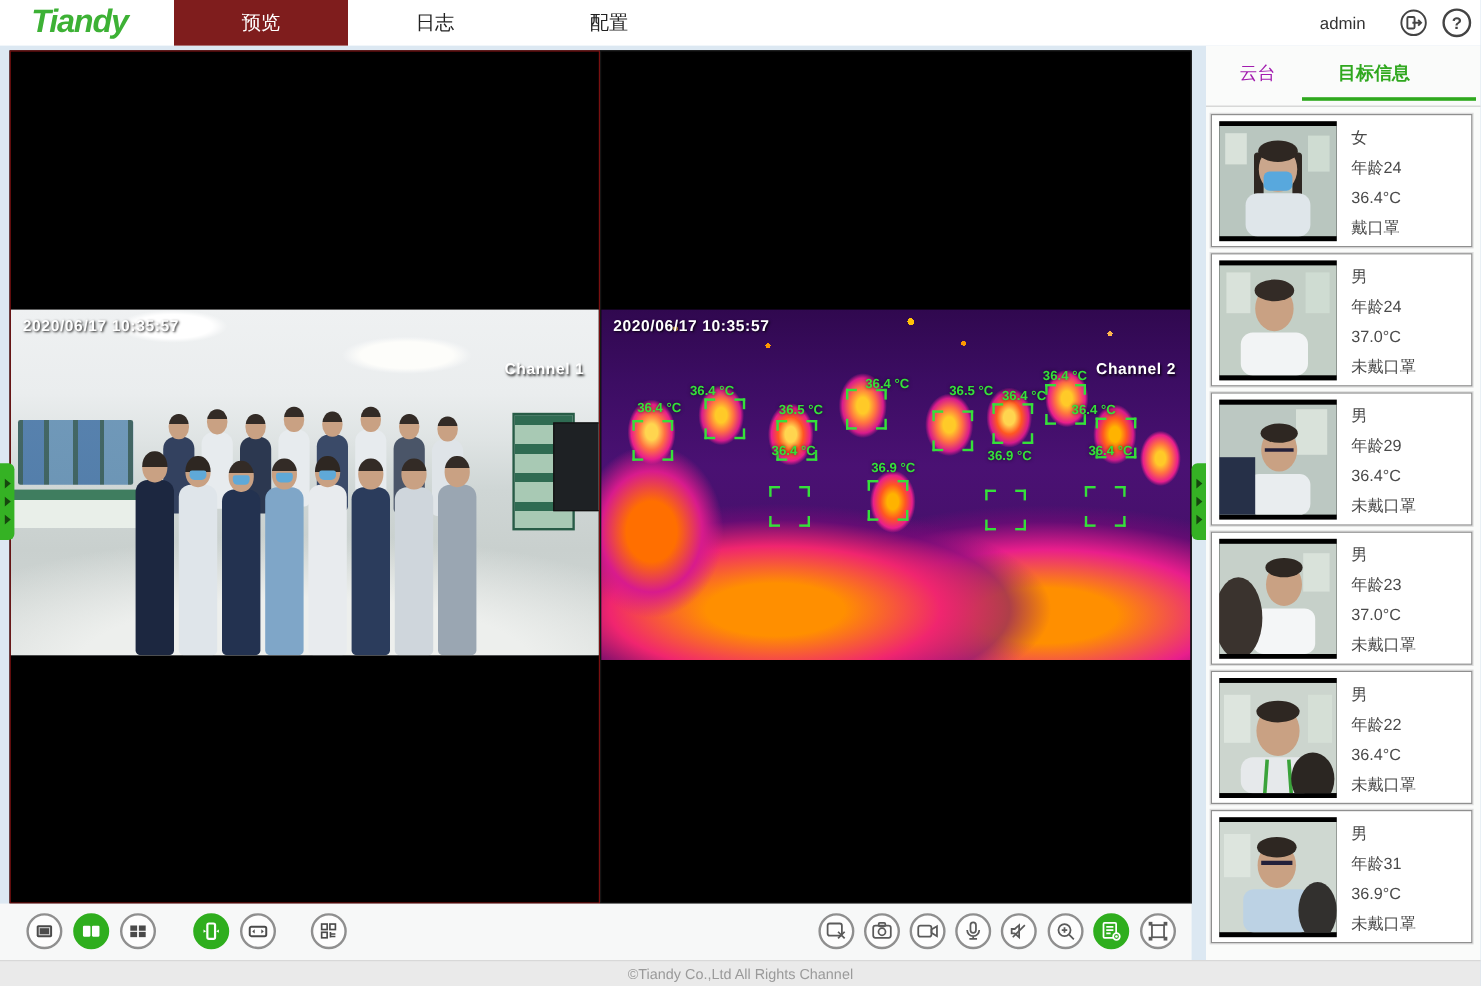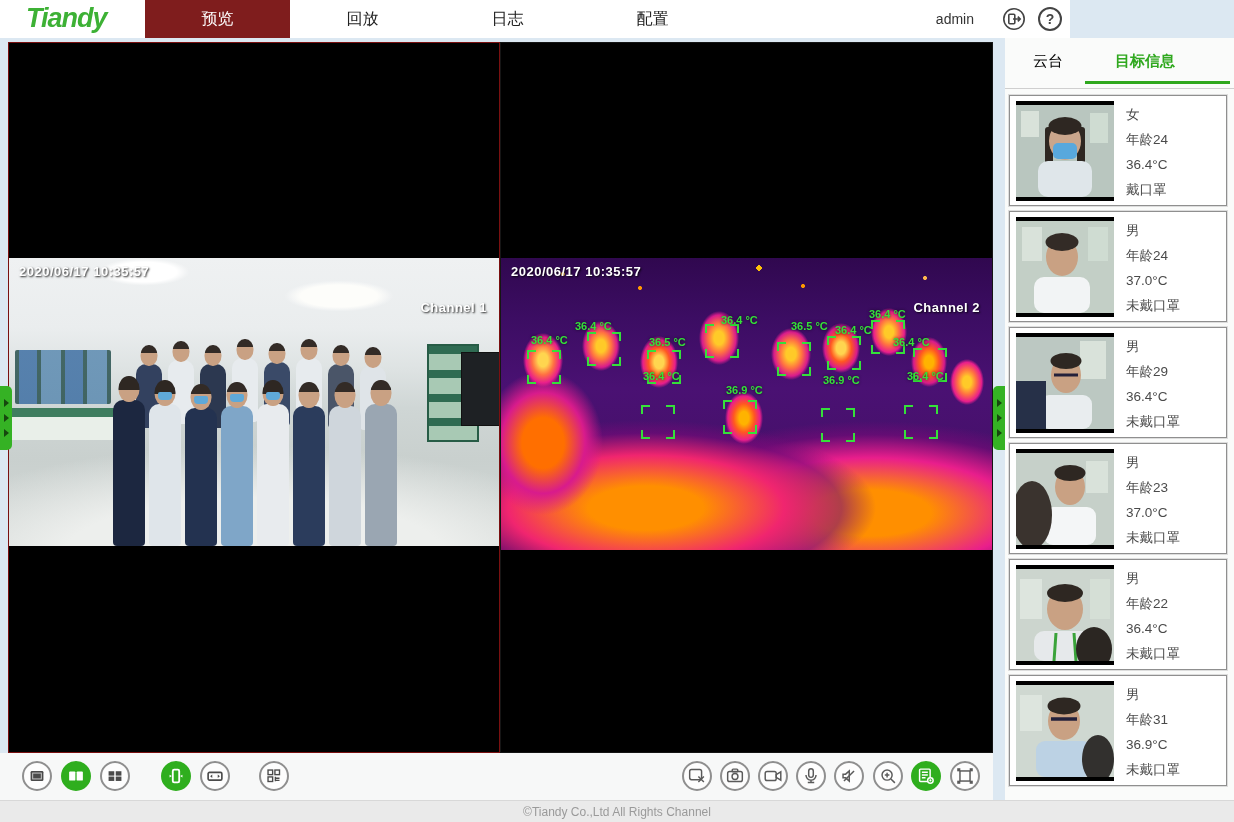--- a/index.html
+++ b/index.html
@@ -1,19 +1,19 @@
 <!DOCTYPE html>
 <html><head>
 <meta charset="utf-8">
 <style>
   html,body{margin:0;padding:0;background:#dce8f2;font-family:"Liberation Sans","DejaVu Sans",sans-serif;}
   #app{position:relative;width:1234px;height:822px;background:#dce8f2;overflow:hidden;}
 
   
-  .topbar{position:absolute;left:0;top:0;width:1070px;height:38px;background:#ffffff;}
+  .topbar{position:absolute;left:0;top:0;width:1234px;height:38px;background:#ffffff;}
   .logo{position:absolute;left:26px;top:3px;font-size:27px;font-weight:800;color:#3db135;letter-spacing:-1px;font-style:italic;}
   .nav{position:absolute;left:145px;top:0;height:38px;display:flex;}
   .nav-tab{width:145px;height:38px;display:flex;align-items:center;justify-content:center;font-size:16px;color:#222;cursor:pointer;}
   .nav-tab.active{background:#7f1d1d;color:#fff;}
   .user{position:absolute;right:96px;top:0;height:38px;display:flex;align-items:center;font-size:14px;color:#333;}
   .hicon{position:absolute;top:7px;width:24px;height:24px;border-radius:50%;border:2px solid #444;box-sizing:border-box;display:flex;align-items:center;justify-content:center;color:#444;font-weight:bold;font-size:14px;background:#fff;cursor:pointer;}
   .hicon svg{display:block;}
 
   
   .video-area{position:absolute;left:8px;top:42px;width:985px;height:711px;background:#404040;}
@@ -75,21 +75,21 @@
 
   
   .handle{position:absolute;width:12px;height:64px;background:#35b224;display:flex;flex-direction:column;align-items:center;justify-content:center;gap:7px;cursor:pointer;}
   .handle.left{left:0;top:386px;border-radius:0 5px 5px 0;}
   .handle.right{left:993px;top:386px;border-radius:5px 0 0 5px;}
   .tri{width:0;height:0;border-top:4px solid transparent;border-bottom:4px solid transparent;border-left:5px solid #16470e;}
 
   
   .sidebar{position:absolute;left:1005px;top:38px;width:229px;height:762px;background:#fafbfa;}
   .side-tabs{position:relative;height:50px;border-bottom:1px solid #cfcfcf;}
-  .side-tab{position:absolute;top:14px;font-size:15px;color:#000000;cursor:pointer;}
+  .side-tab{position:absolute;top:14px;font-size:15px;color:#a21caf;cursor:pointer;}
   .side-tab.ptz{left:28px;}
   .side-tab.target{left:110px;color:#2fa81e;font-weight:bold;}
   .side-underline{position:absolute;left:80px;bottom:4px;width:145px;height:3px;background:#2fa81e;}
   .cards{position:absolute;left:4px;top:57px;width:218px;}
   .card{position:relative;height:111px;margin-bottom:5px;background:#fff;border:1px solid #8f8f8f;box-shadow:0 0 0 1px #ddd;box-sizing:border-box;cursor:pointer;}
   .thumb{position:absolute;left:6px;top:5px;width:98px;height:100px;background:#000;display:flex;align-items:center;}
   .thumb svg{display:block;}
   .cinfo{position:absolute;left:116px;top:6px;font-size:13.5px;color:#4a4a4a;line-height:25px;}
 
   
@@ -103,21 +103,20 @@
 </style>
 </head>
 <body>
 
 <div id="app">
 
   <div class="topbar">
     <div class="logo">Tiandy</div>
     <div class="nav">
       <div class="nav-tab active">预览</div>
-      <div class="nav-tab">回放</div>
       <div class="nav-tab">日志</div>
       <div class="nav-tab">配置</div>
     </div>
     <div class="user">admin</div>
     <div class="hicon" style="right:44px;border:none;">
       <svg width="26" height="26" viewBox="0 0 24 24" fill="none" stroke="#444" stroke-width="1.6">
         <circle cx="12" cy="12" r="10.2"></circle>
         <rect x="6.8" y="7.2" width="6" height="9.6" rx="1"></rect>
         <path d="M11 12h7.2M15.8 9.6 18.2 12l-2.4 2.4"></path>
       </svg>

